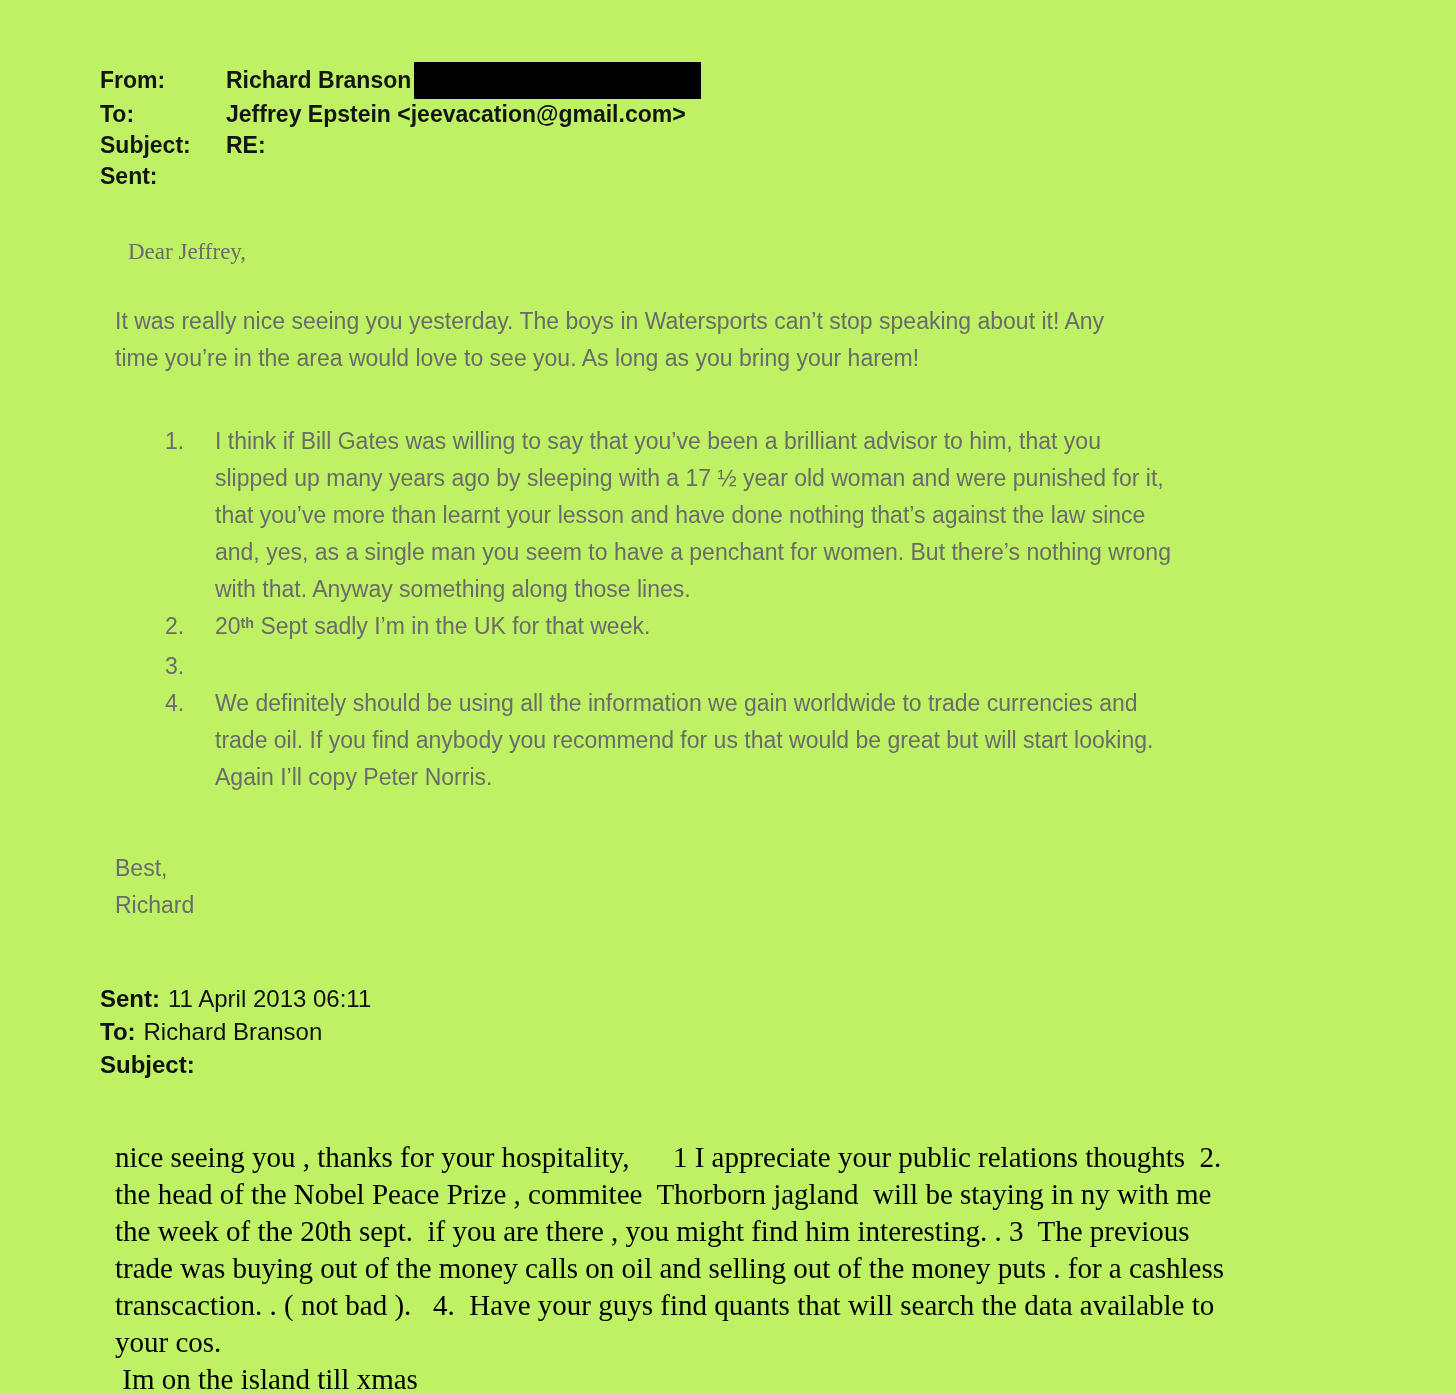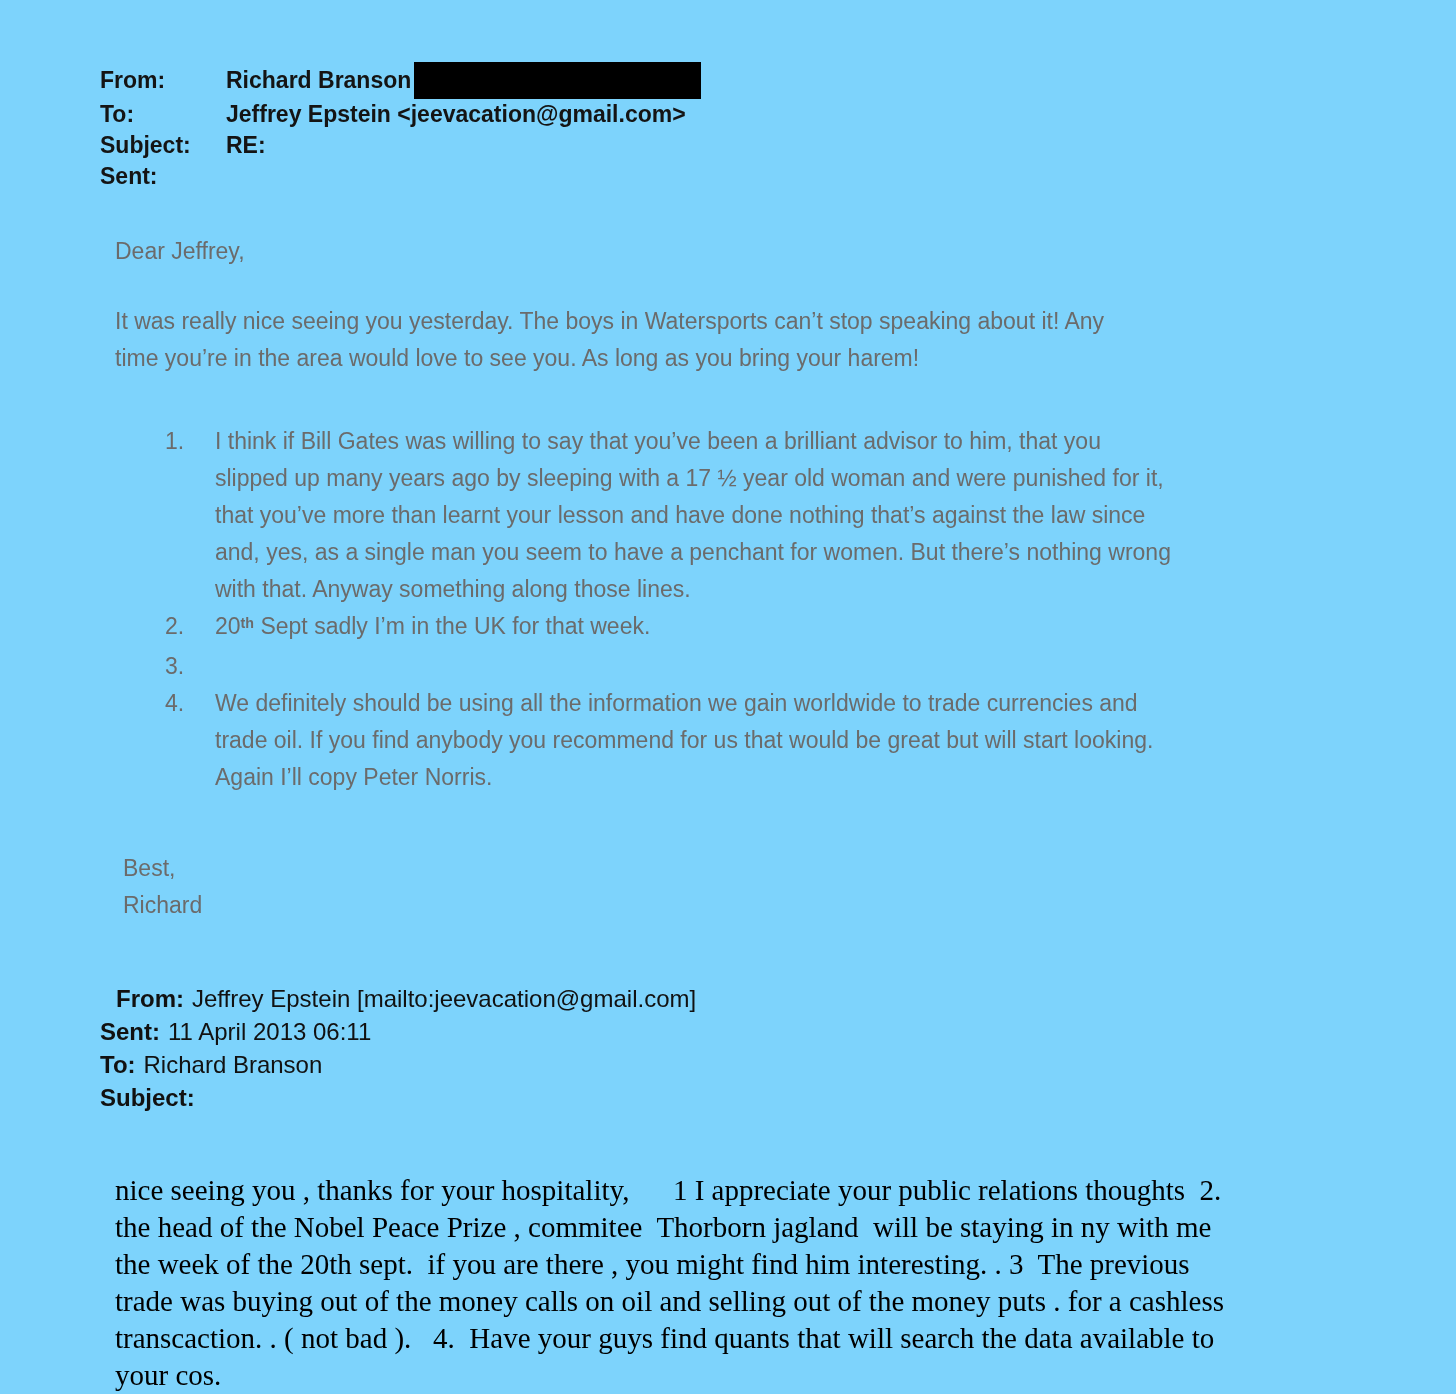--- a/index.html
+++ b/index.html
@@ -1,19 +1,19 @@
 <!DOCTYPE html>
 <html><head>
 <meta charset="utf-8">
 <style>
   html, body { margin: 0; padding: 0; background: #ffffff; }
   .page {
     width: 1456px;
     height: 1394px;
-    background: #7dd3fc;
+    background: #bef264;
     position: relative;
     overflow: hidden;
     font-family: "Liberation Sans", sans-serif;
     box-sizing: border-box;
     padding: 62px 50px 0 100px;
   }
 
   
   .hdr { color: #141414; font-size: 23px; font-weight: bold; }
   .hdr-row { display: flex; align-items: center; line-height: 31px; min-height: 31px; }
@@ -23,28 +23,28 @@
     display: inline-block;
     background: #000000;
     height: 37px;
     vertical-align: middle;
   }
   .redaction.from-box { width: 287px; margin-left: 3px; }
   .redaction.cc-box  { width: 326px; margin-left: 6px; }
 
   
   .body-grey { color: #6b6b6b; font-size: 23px; }
-  .greeting { margin-top: 44px; margin-left: 15px; line-height: 31px; }
+  .greeting { margin-top: 44px; margin-left: 28px; line-height: 31px; font-family: Liberation Serif, serif; }
   .intro { margin-top: 36px; margin-left: 15px; line-height: 37px; white-space: pre-wrap; }
   .list { margin-top: 46px; margin-left: 65px; }
   .list-item { display: flex; line-height: 37px; }
   .list-num { width: 50px; flex-shrink: 0; }
   .list-text { white-space: pre-wrap; }
   .list-text sup { font-size: 0.62em; position: relative; top: -0.45em; vertical-align: baseline; font-weight: bold; }
-  .closing { margin-top: 54px; margin-left: 23px; line-height: 37px; white-space: pre-wrap; }
+  .closing { margin-top: 54px; margin-left: 15px; line-height: 37px; white-space: pre-wrap; }
 
   
   .hdr2 { margin-top: 58px; color: #111111; font-size: 24px; }
   .hdr2-row { line-height: 33px; }
   .hdr2-row.indent { padding-left: 16px; }
   .hdr2-label { font-weight: bold; margin-right: 8px; }
 
   
   .serif-body {
     margin-top: 58px;
@@ -105,23 +105,20 @@
       <span class="list-text">We definitely should be using all the information we gain worldwide to trade currencies and
 trade oil. If you find anybody you recommend for us that would be great but will start looking.
 Again I’ll copy Peter Norris.</span>
     </div>
   </div>
 
   <div class="closing body-grey">Best,
 Richard</div>
 
   <div class="hdr2">
-    <div class="hdr2-row indent">
-      <span class="hdr2-label">From:</span><span>Jeffrey Epstein [mailto:jeevacation@gmail.com]</span>
-    </div>
     <div class="hdr2-row">
       <span class="hdr2-label">Sent:</span><span>11 April 2013 06:11</span>
     </div>
     <div class="hdr2-row">
       <span class="hdr2-label">To:</span><span>Richard Branson</span>
     </div>
     <div class="hdr2-row">
       <span class="hdr2-label">Subject:</span><span></span>
     </div>
   </div>

